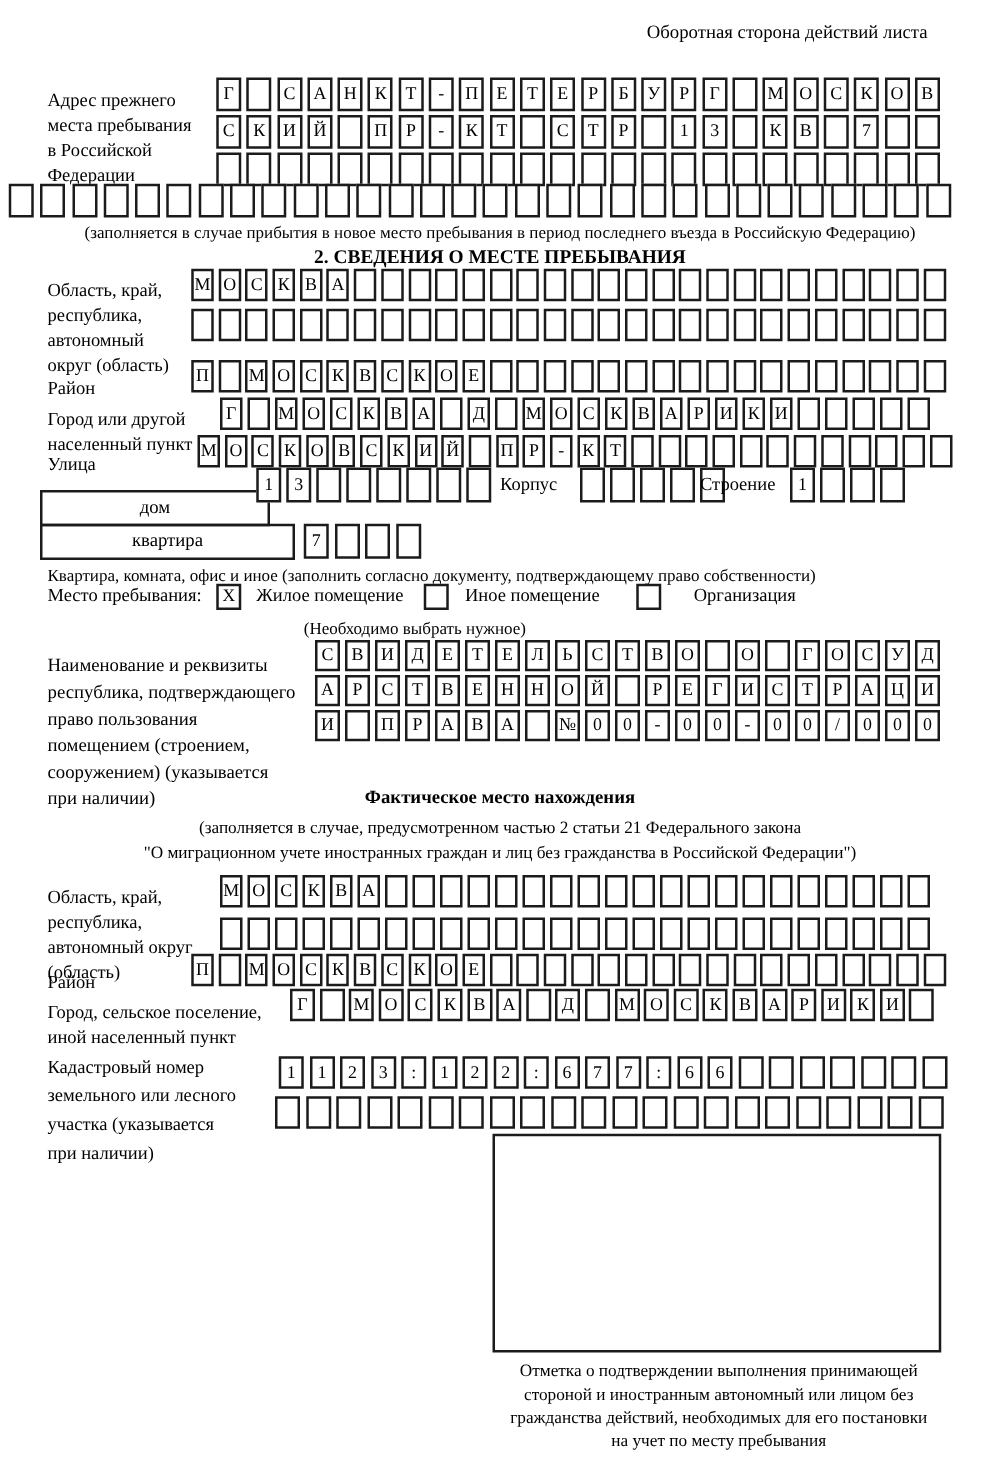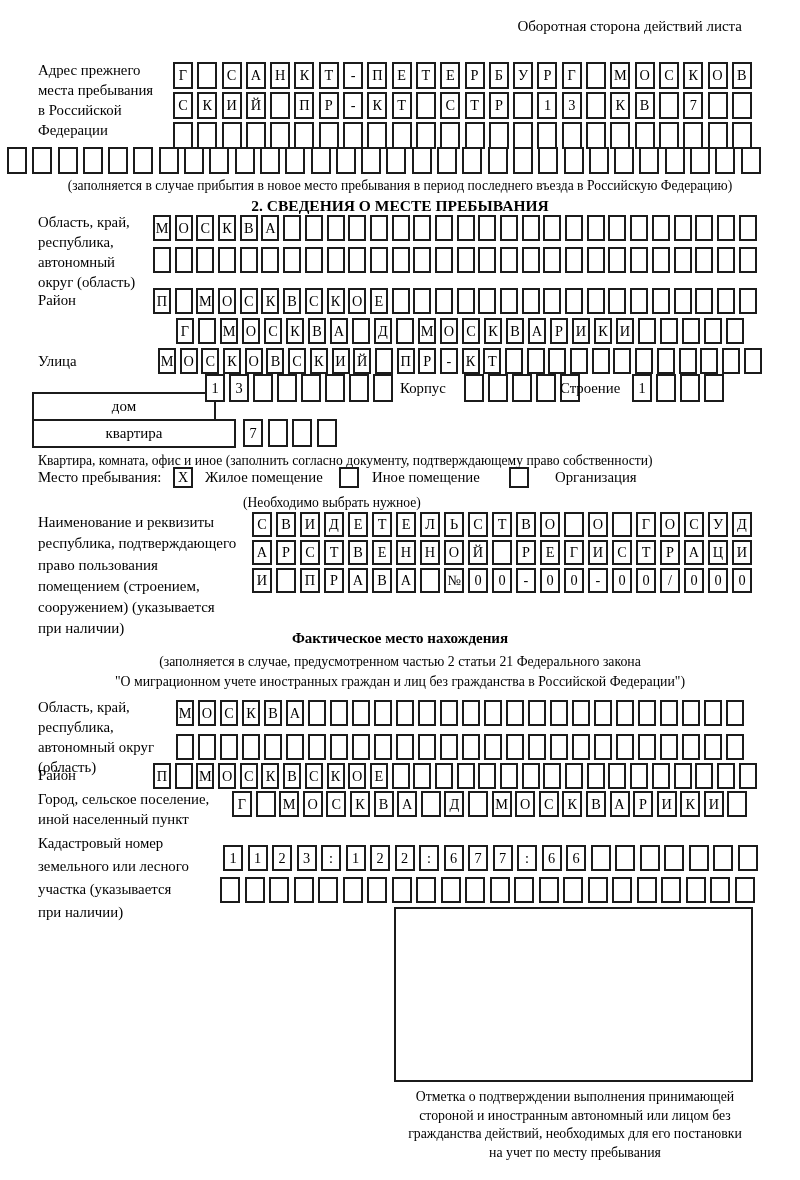--- a/index.html
+++ b/index.html
@@ -1,19 +1,19 @@
 <!DOCTYPE html>
 <html><head>
 <meta charset="utf-8">
 <style>
   html,body{margin:0;padding:0;background:#fff;}
   .page{position:relative;width:800px;height:1180px;background:#ffffff;
         font-family:"Liberation Serif", serif;color:#000;overflow:hidden;}
   .abs{position:absolute;}
-  .lbl{font-size:14.8px;line-height:20px;white-space:pre-line;}
+  .lbl{font-size:14.8px;line-height:20px;white-space:pre-line;margin-top:11px;}
   .note{font-size:13.6px;line-height:17px;}
   .center{left:0;right:0;text-align:center;}
   .bold{font-weight:bold;}
   .boxes{display:flex;}
   .box{box-sizing:border-box;border:2px solid #1b1b1b;height:26px;width:18px;
        display:flex;align-items:center;justify-content:center;
        font-size:14.3px;background:#fff;}
   .r24{gap:4.3px}.r24 .box{width:20px;height:27px;}
   .r30{gap:5.3px}.r30 .box{width:20px;height:27px;}
   .r28{gap:3.7px}
@@ -245,20 +245,22 @@
       <span class="box"></span>
       <span class="box"></span>
       <span class="box"></span>
       <span class="box"></span>
       <span class="box"></span>
       <span class="box"></span>
       <span class="box"></span>
       <span class="box"></span>
     </div>
 
+  <div class="abs lbl" style="top:315px;left:38px;width:140px;">Город или другой
+населенный пункт</div>
   <div class="abs boxes r26" style="top:318px;left:176px;">
       <span class="box">Г</span>
       <span class="box"></span>
       <span class="box">М</span>
       <span class="box">О</span>
       <span class="box">С</span>
       <span class="box">К</span>
       <span class="box">В</span>
       <span class="box">А</span>
       <span class="box"></span>

